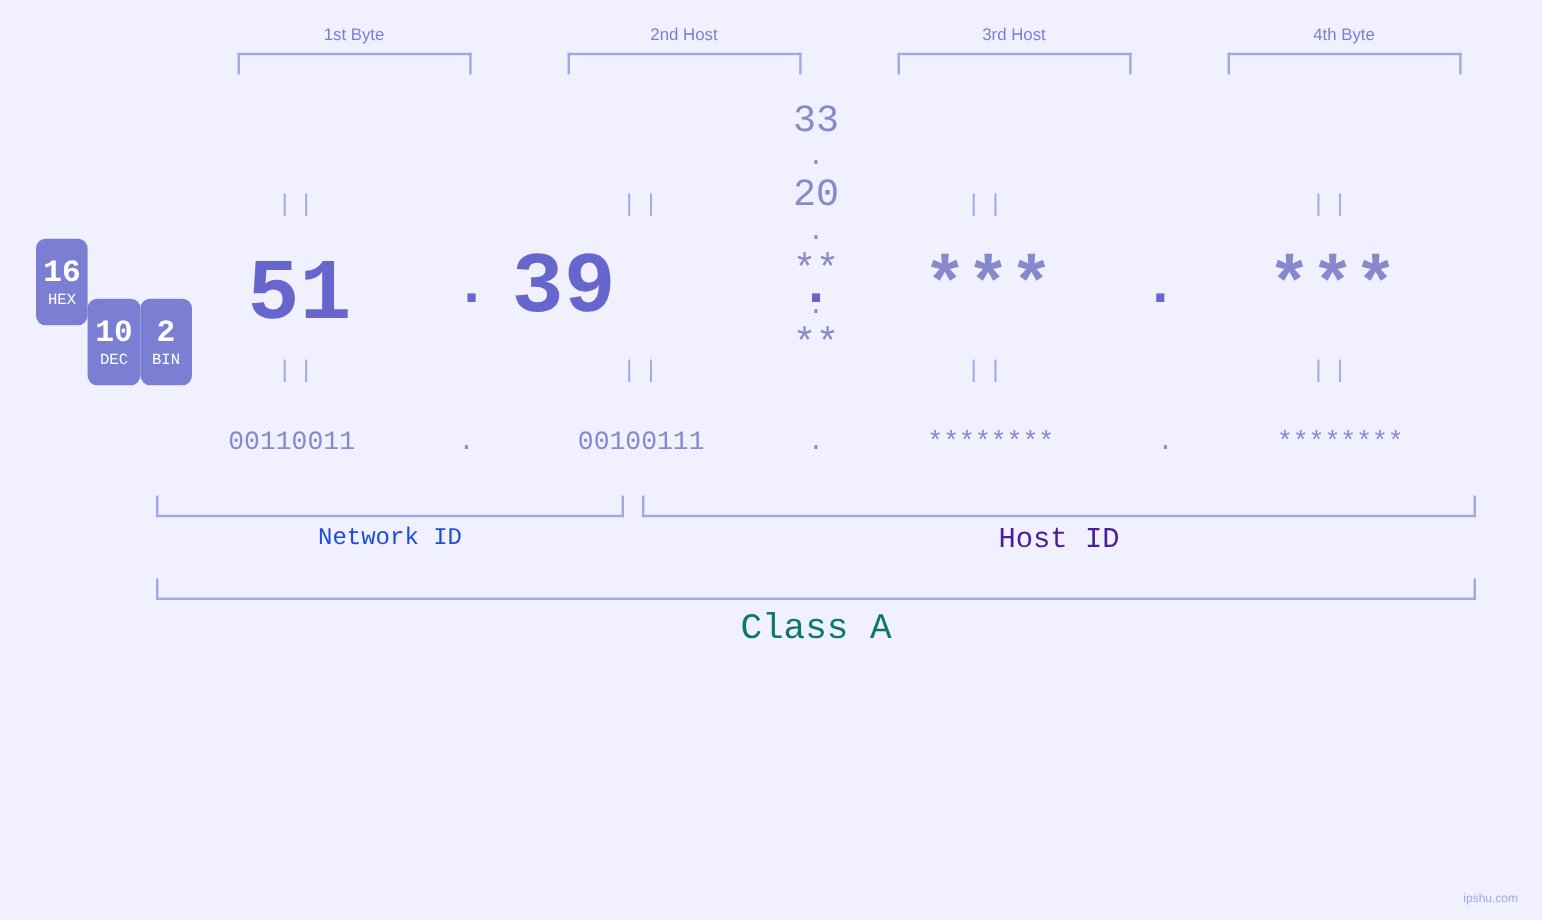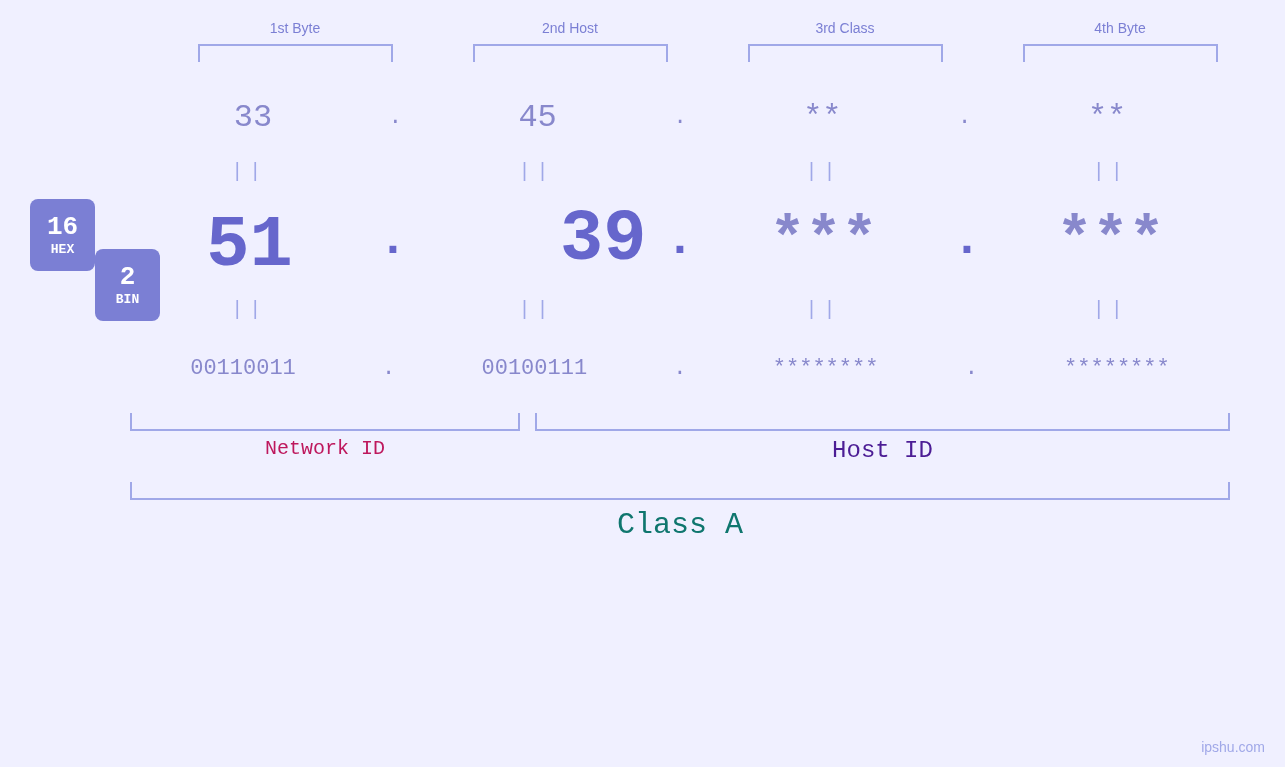--- a/index.html
+++ b/index.html
@@ -83,21 +83,21 @@
     }
 
     .base-number {
       font-size: 26px;
       font-weight: bold;
       line-height: 1.1;
     }
 
     .base-name {
       font-size: 13px;
-      font-weight: bold;
+      font-weight: normal;
     }
 
     .parallel-lines {
       color: #a0a8e8;
       font-size: 20px;
       width: 220px;
       text-align: center;
       letter-spacing: 6px;
     }
 
@@ -138,86 +138,90 @@
       font-size: 22px;
       color: #8888cc;
     }
 
     
     .watermark {
       position: absolute;
       bottom: 12px;
       right: 20px;
       color: #a0a8e8;
-      font-size: 14px;
+      font-size: 10px;
       font-family: Arial, sans-serif;
     }
 
     .asterisk {
       color: #8888cc;
     }
   </style>
 </head>
 <body>
 
 <div class="container">
 
   <div class="byte-headers">
     <div class="byte-header">1st Byte</div>
     <div class="byte-header">2nd Host</div>
-    <div class="byte-header">3rd Class</div>
+    <div class="byte-header">3rd Host</div>
     <div class="byte-header">4th Byte</div>
   </div>
 
   <div class="bracket-row">
     <div class="bracket"></div>
     <div class="bracket"></div>
     <div class="bracket"></div>
     <div class="bracket"></div>
   </div>
 
   <div style="display:flex; width:1285px; flex-direction:row; margin-top:10px;">
 
     <div class="base-labels">
       <div class="base-badge">
         <span class="base-number">16</span>
         <span class="base-name">HEX</span>
       </div>
       <div class="base-badge" style="margin-top:100px;">
+        <span class="base-number">10</span>
+        <span class="base-name">DEC</span>
+      </div>
+      <div class="base-badge" style="margin-top:100px;">
         <span class="base-number">2</span>
         <span class="base-name">BIN</span>
       </div>
     </div>
 
     <div style="display:flex; flex-direction:column; margin-left:130px; width:1100px;">
 
-      <div style="display:flex; align-items:center; justify-content:space-around; width:1100px; height:70px; margin-top:10px;">
+      <div style="display:flex; align-items:center; justify-content:space-around; width:1100px; height:70px; margin-top:10px;flex-direction:column;">
         <span class="hex-val byte-value">33</span>
         <span class="hex-sep">.</span>
-        <span class="hex-val byte-value">45</span>
+        <span class="hex-val byte-value">20</span>
         <span class="hex-sep">.</span>
         <span class="hex-val byte-value asterisk">**</span>
         <span class="hex-sep">.</span>
         <span class="hex-val byte-value asterisk">**</span>
       </div>
 
       <div style="display:flex; align-items:center; justify-content:space-around; width:1100px; height:38px;">
         <span class="parallel-lines">||</span>
         <span style="width:30px;"></span>
         <span class="parallel-lines">||</span>
         <span style="width:30px;"></span>
         <span class="parallel-lines">||</span>
         <span style="width:30px;"></span>
         <span class="parallel-lines">||</span>
       </div>
 
       <div style="display:flex; align-items:center; justify-content:space-around; width:1100px; height:100px;">
         <span class="dec-val" style="width:220px; text-align:center;margin-top:11px;">51</span>
         <span class="dec-sep">.</span>
-        <span class="dec-val" style="width:220px; text-align:right;">39</span>
+        <span class="dec-val" style="width:220px; text-align:left;">39</span>
         <span class="dec-sep">.</span>
         <span class="dec-val asterisk" style="width:220px; text-align:center; font-size:60px;">***</span>
         <span class="dec-sep">.</span>
         <span class="dec-val asterisk" style="width:220px; text-align:center; font-size:60px;">***</span>
       </div>
 
       <div style="display:flex; align-items:center; justify-content:space-around; width:1100px; height:38px;">
         <span class="parallel-lines">||</span>
         <span style="width:30px;"></span>
         <span class="parallel-lines">||</span>
@@ -239,21 +243,21 @@
 
       <div style="display:flex; width:1100px; margin-top:10px;">
 
         <div style="width:390px; height:18px; border:2px solid #a0a8e8; border-top:none;"></div>
         <div style="width:15px;"></div>
 
         <div style="width:695px; height:18px; border:2px solid #a0a8e8; border-top:none;"></div>
       </div>
 
       <div style="display:flex; width:1100px; margin-top:6px;">
-        <div style="width:390px; text-align:center; color:#be185d; font-size:20px;">Network ID</div>
+        <div style="width:390px; text-align:center; color:#1d4ed8; font-size:20px;">Network ID</div>
         <div style="width:15px;"></div>
         <div style="width:695px; text-align:center; color:#4c1d95; font-size:24px;">Host ID</div>
       </div>
 
       <div style="width:1100px; height:18px; border:2px solid #a0a8e8; border-top:none; margin-top:18px;"></div>
       <div style="text-align:center; color:#0f766e; font-size:30px; margin-top:8px; width:1100px;">Class A</div>
 
     </div>
   </div>
 

